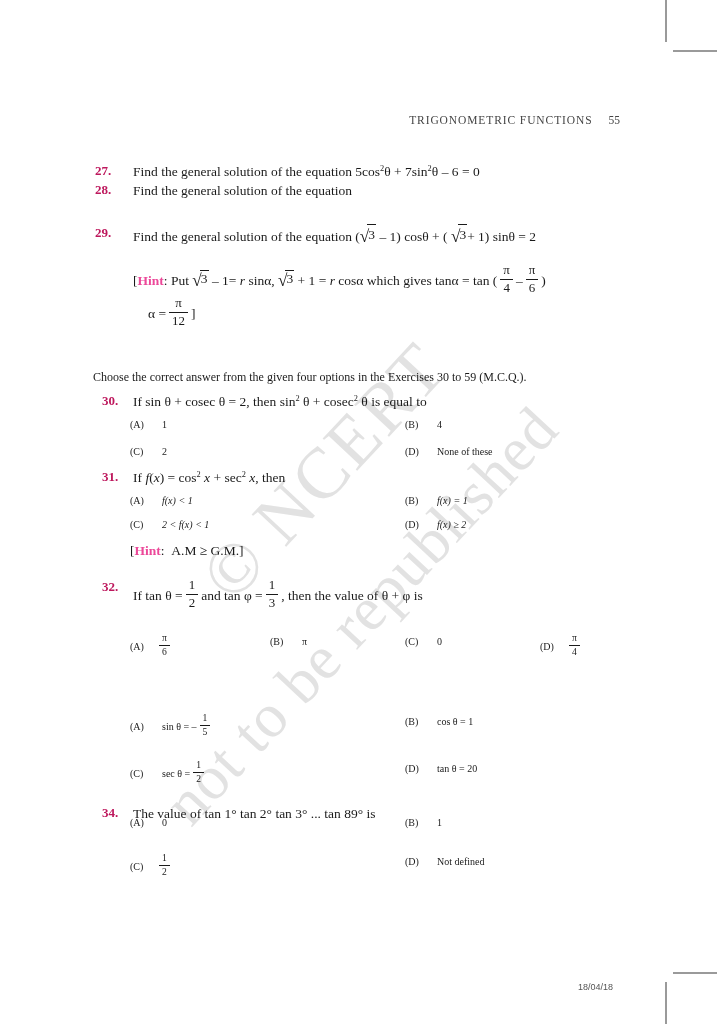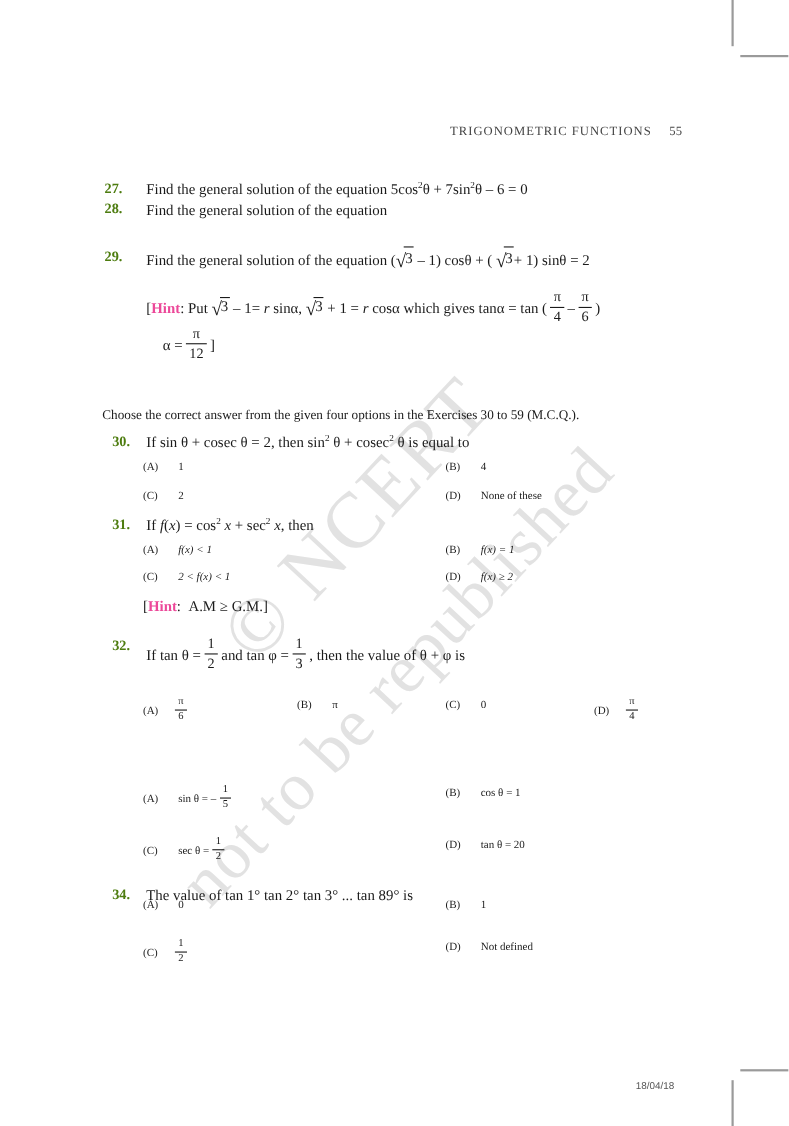--- a/index.html
+++ b/index.html
@@ -79,21 +79,21 @@
     left: 95px;
     width: 560px;
     font-size: 13.5px;
     line-height: 1.45;
   }
   .qnum {
     position: absolute;
     left: 0; top: 0;
     width: 34px;
     text-align: left;
-    color: #4d7c0f;
+    color: #be185d;
     font-weight: bold;
     font-size: 13px;
   }
   .qnum.indent { left: 7px; }
   .qbody { margin-left: 38px; }
 
   .contline {
     position: absolute;
     left: 133px;
     font-size: 13.5px;

